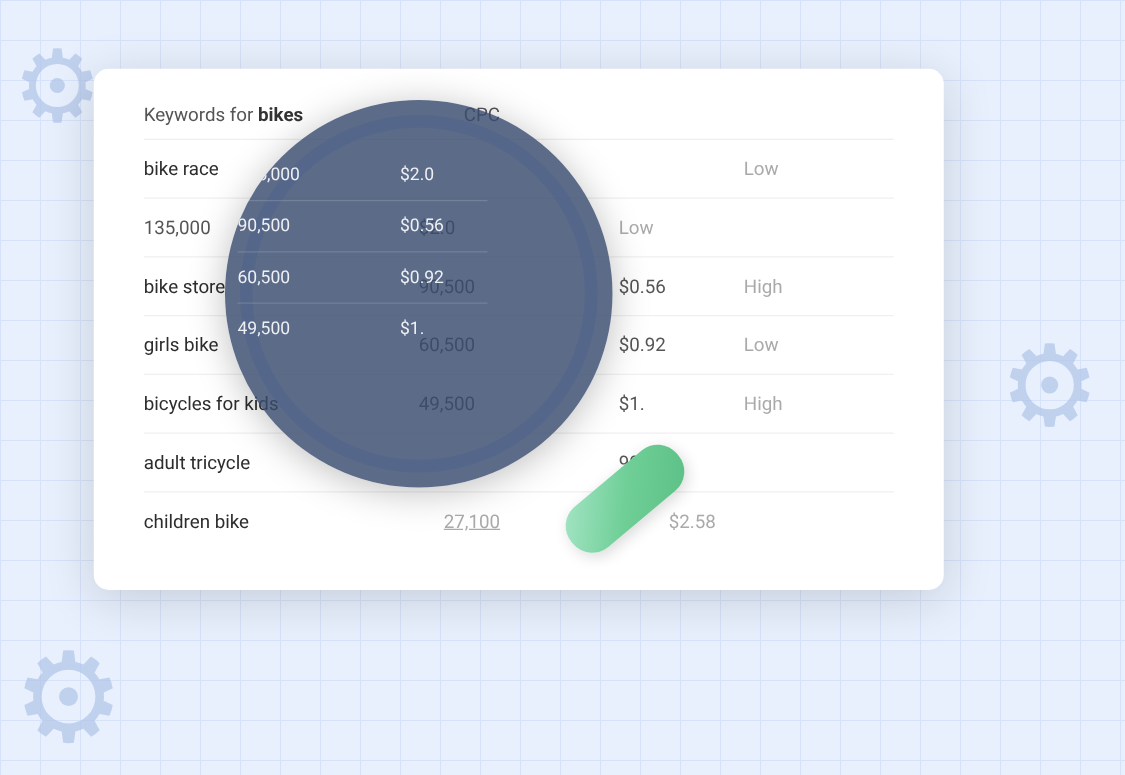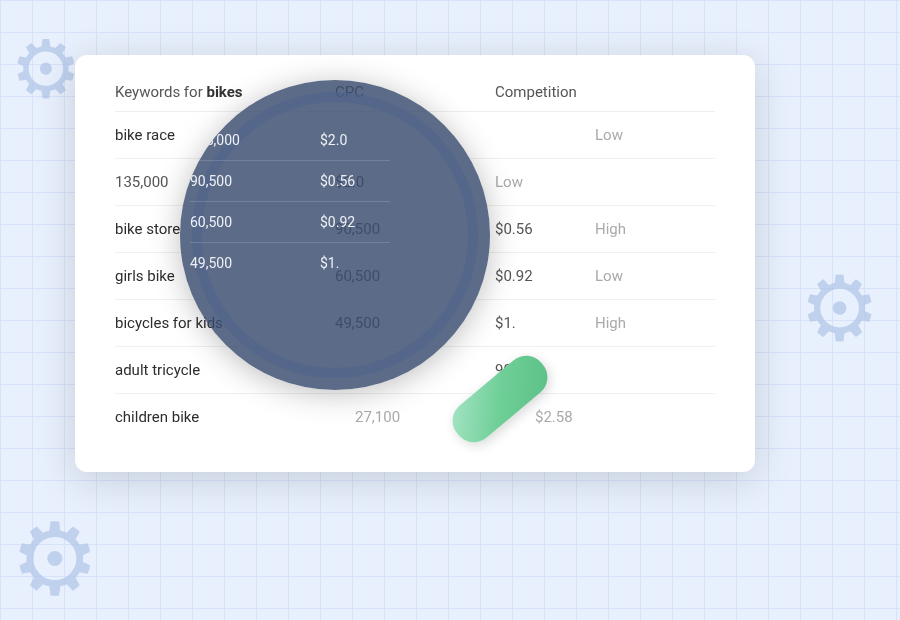--- a/index.html
+++ b/index.html
@@ -56,20 +56,21 @@
       padding: 28px 40px 32px 40px;
       z-index: 10;
     }
 
     
     .table-header {
       display: grid;
       grid-template-columns: 220px 160px 100px 130px;
       padding-bottom: 10px;
       border-bottom: 1px solid #eee;
+      gap: 36px;
     }
 
     .th {
       font-size: 15px;
       color: #555;
       font-weight: 400;
     }
     .th.bold-part span.bold {
       font-weight: 700;
       color: #333;
@@ -197,21 +198,20 @@
   <div class="gear gear-right">⚙</div>
 </div>
 
 <div class="card">
 
   <div class="table-header">
     <div class="th bold-part">
       <span>Keywords for </span><span class="bold">bikes</span>
     </div>
     <div class="th">CPC</div>
-    <div class="th">Competition</div>
   </div>
 
   <div>
 
     <div class="table-row">
       <div class="cell keyword">bike race</div>
       <div class="cell volume" style="color:#ccc;"></div>
       <div class="cell cpc" style="color:#ccc;"></div>
       <div class="cell competition-low">Low</div>
     </div>
@@ -245,21 +245,21 @@
 
     <div class="table-row">
       <div class="cell keyword">adult tricycle</div>
       <div class="cell volume" style="color:#ccc;"></div>
       <div class="cell cpc">90</div>
       <div class="cell competition-low"></div>
     </div>
 
     <div class="table-row">
       <div class="cell keyword">children bike</div>
-      <div class="cell volume" style="color:#aaa;">27,100</div>
+      <div class="cell volume" style="color:#aaa;text-decoration:underline;">27,100</div>
       <div class="cell cpc" style="color:#aaa;">$2.58</div>
       <div class="cell competition-low"></div>
     </div>
 
   </div>
 </div>
 
 <div class="magnifier">
   <div class="lens">
     <div class="lens-content">

